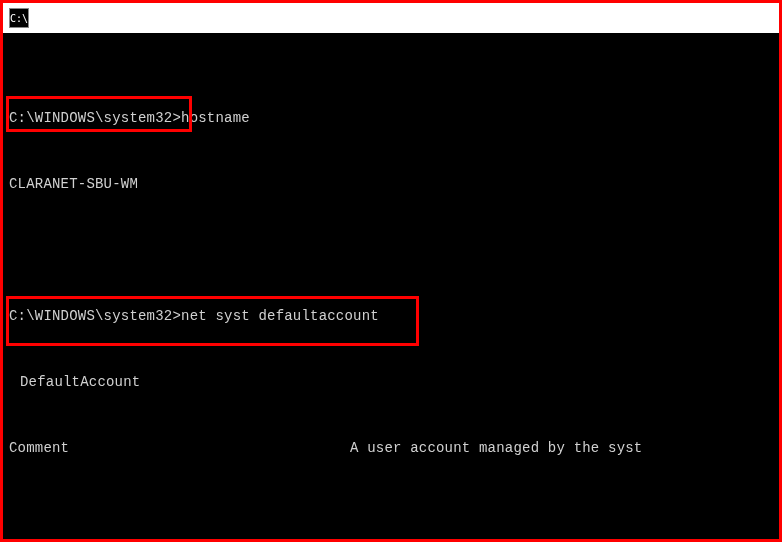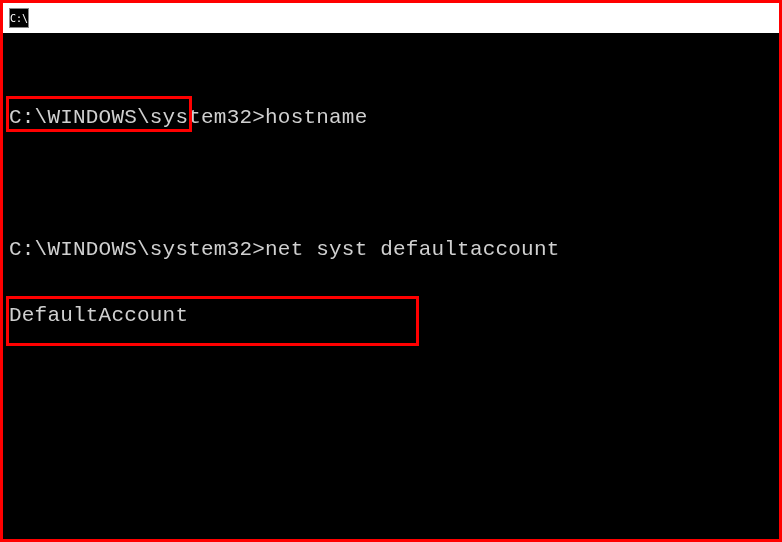--- a/index.html
+++ b/index.html
@@ -27,30 +27,30 @@
     display:flex;align-items:center;justify-content:center;
     font-size:10px;font-family:Consolas,monospace;
     margin-right:8px;
     border:1px solid #888;
   }
   .terminal{
     position:absolute;
     top:30px;left:0;right:0;bottom:0;
     background:#000;
     color:#d0d0d0;
-    font-size:21px;
+    font-size:14px;
     line-height:22px;
     letter-spacing:.2px;
     padding:30px 0 0 6px;
     white-space:pre;
   }
   .line{display:block;}
   .kv{display:flex;}
   .kv .k{display:inline-block;width:330px;}
-  .kv .v{display:inline-block;}
+  .kv .v{display:inline-block;margin-left:11px;}
   .hi1{
     position:absolute;
     left:3px;top:93px;
     width:180px;height:30px;
     border:3px solid #ff0000;
     pointer-events:none;
   }
   .hi2{
     position:absolute;
     left:3px;top:293px;
@@ -63,23 +63,25 @@
 <body>
 
 <div class="frame">
 
   <div class="titlebar">
     <span class="app-icon">C:\</span>
   </div>
 
   <div class="terminal">
     <span class="line"><span>C:\WINDOWS\system32&gt;</span><span>hostname</span></span>
+    <span class="line">CLARANET-SBU-WM</span>
     <span class="line"> </span>
     <span class="line"><span>C:\WINDOWS\system32&gt;</span><span>net syst defaultaccount</span></span>
     <span class="line kv"><span class="v">DefaultAccount</span></span>
+    <span class="line kv"><span class="k">Comment</span><span class="v">A user account managed by the syst</span></span>
     
     
     
     
     
     
     
     
     
     

